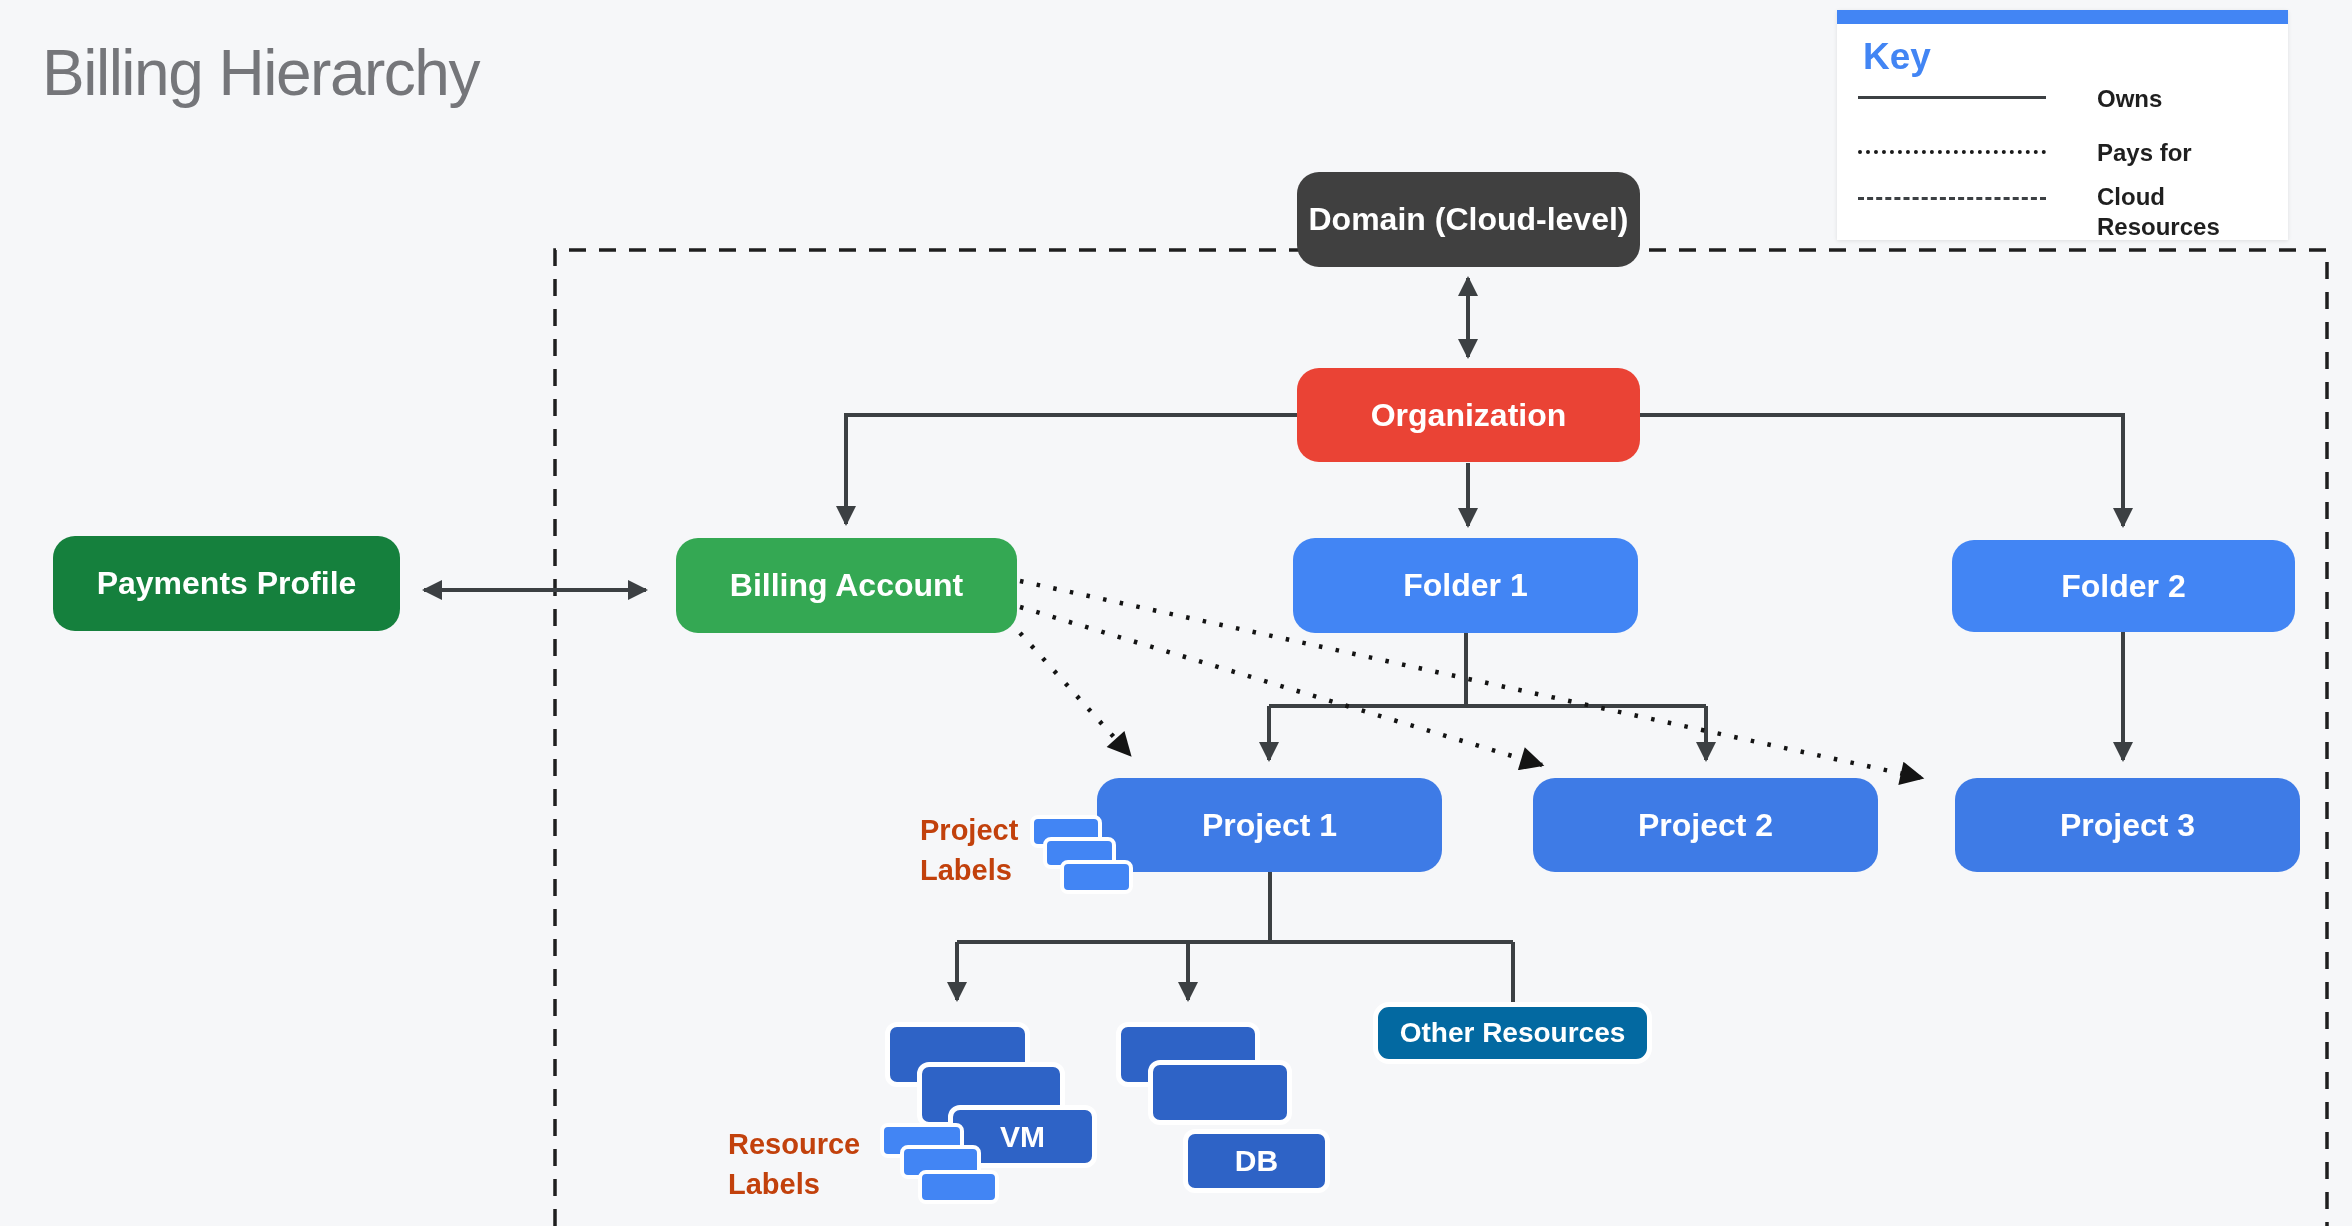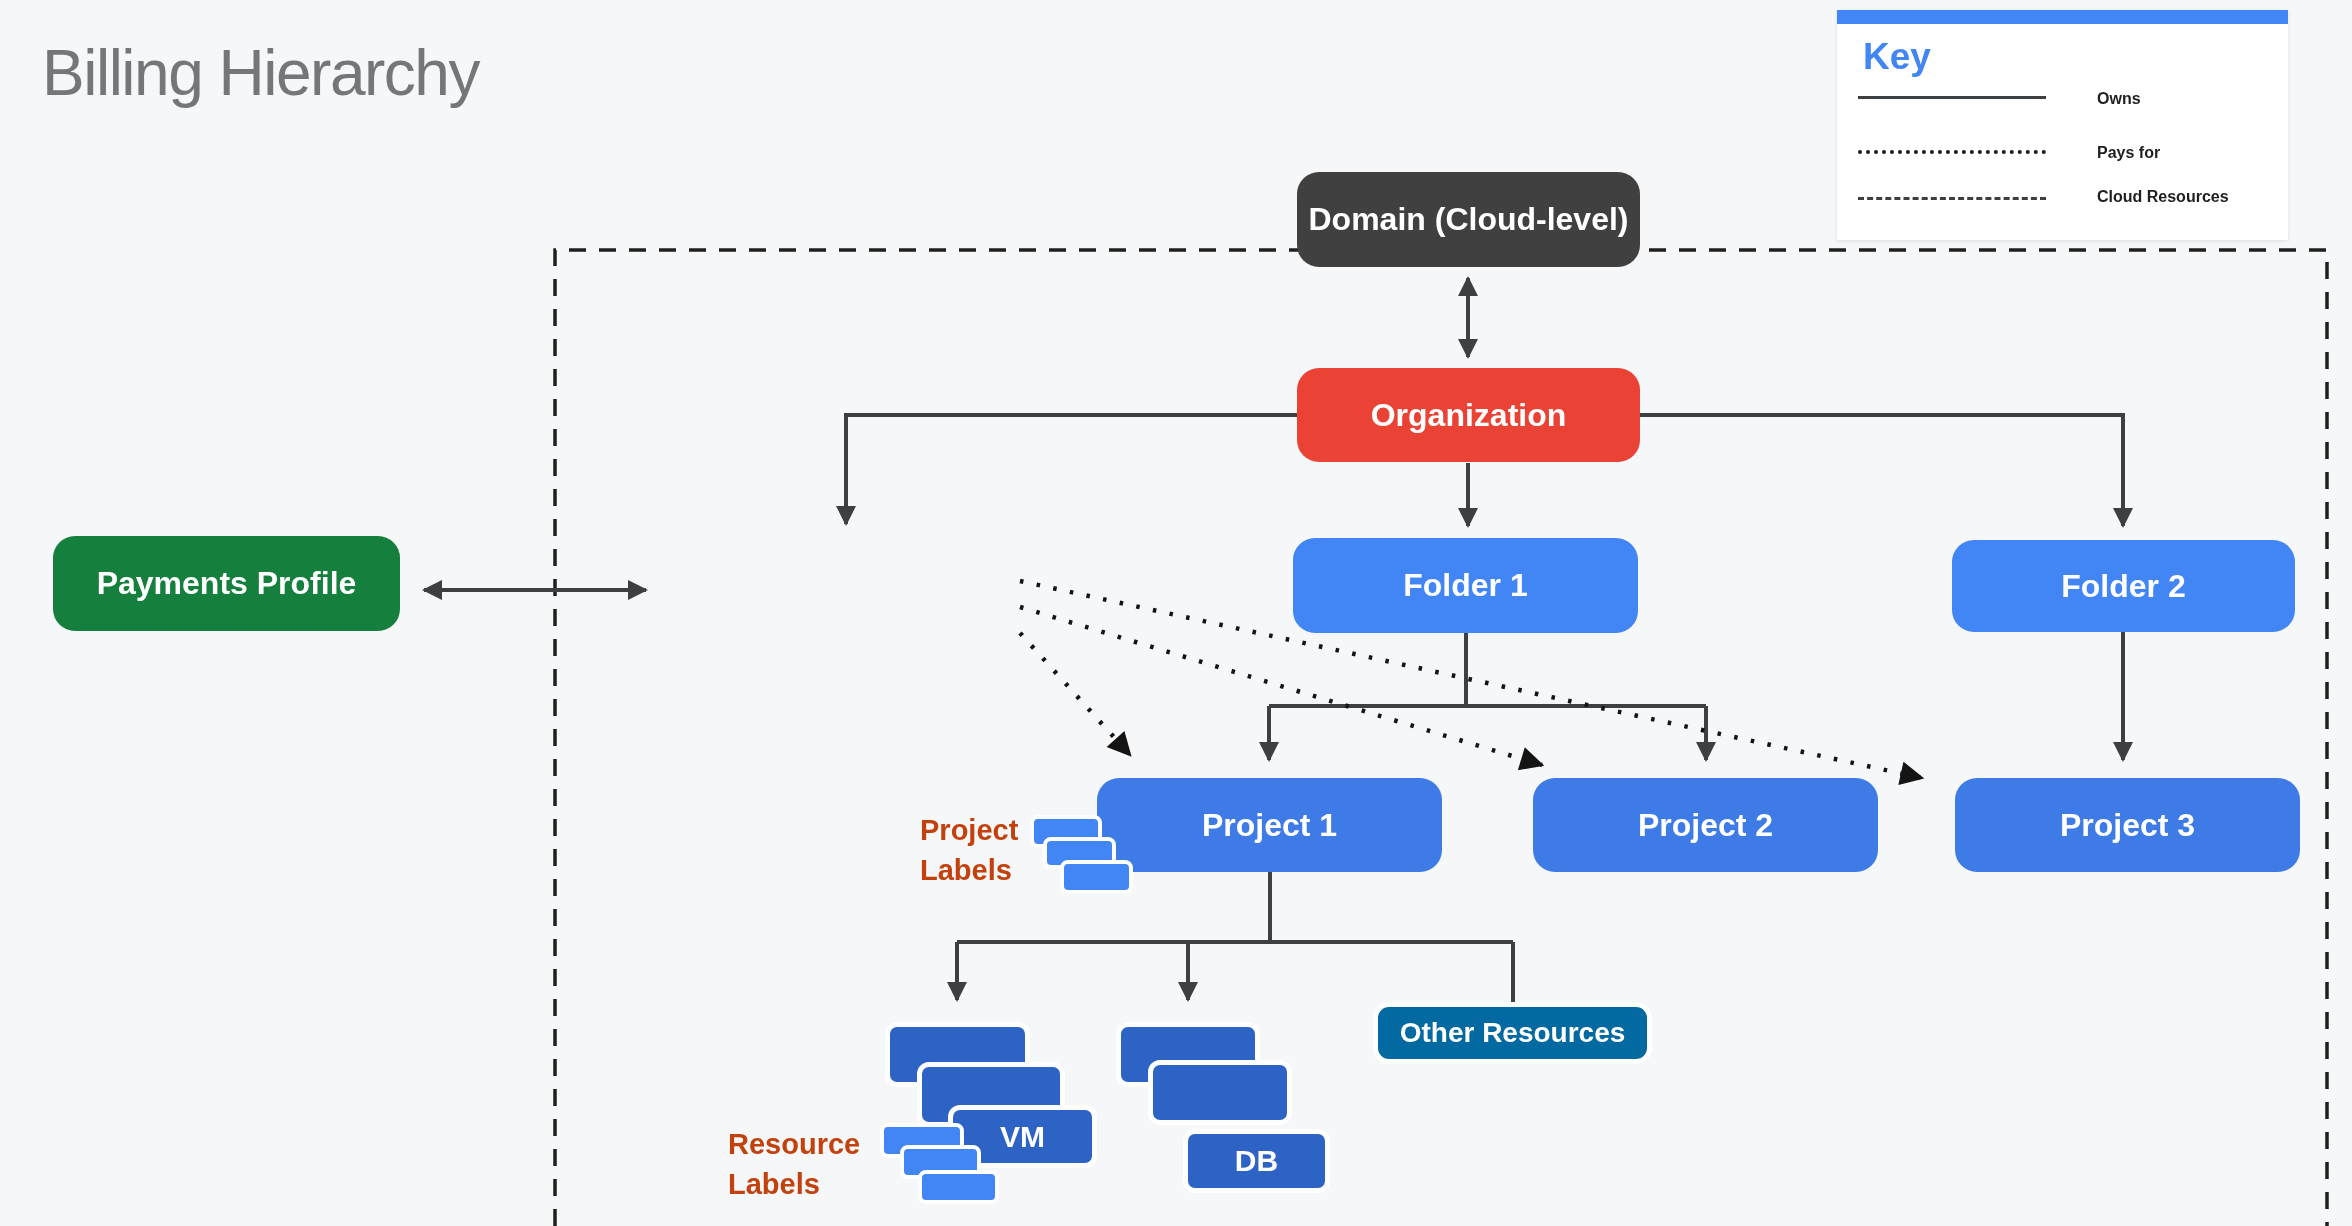--- a/index.html
+++ b/index.html
@@ -67,21 +67,21 @@
     position:absolute;left:1837px;top:10px;width:451px;height:230px;z-index:6;
     background:#FFFFFF;box-shadow:0 1px 4px rgba(0,0,0,0.10);
   }
   .key-topbar{position:absolute;left:0;top:0;width:100%;height:14px;background:#4285F4;}
   .key-title{position:absolute;left:26px;top:26px;font-size:37px;font-weight:700;color:#4285F4;}
   .key-line{position:absolute;left:21px;width:188px;height:0;}
   .key-line.solid{top:86px;border-top:3px solid #3C4043;}
   .key-line.dotted{top:140px;border-top:4px dotted #1A1A1A;}
   .key-line.dashed{top:187px;border-top:3px dashed #3C4043;}
   .key-label{
-    position:absolute;left:260px;width:170px;font-size:16px;font-weight:700;
+    position:absolute;left:260px;width:170px;font-size:24px;font-weight:700;
     color:#1F1F1F;line-height:30px;
   }
   .key-label.l1{top:74px;}
   .key-label.l2{top:128px;}
   .key-label.l3{top:172px;}
 </style>
 </head>
 <body>
 
 <div id="canvas">
@@ -127,20 +127,23 @@
 
   <div class="node node-domain">
     <span>Domain (Cloud-level)</span>
   </div>
   <div class="node node-organization">
     <span>Organization</span>
   </div>
   <div class="node node-payments">
     <span>Payments Profile</span>
   </div>
+  <div class="node node-billing">
+    <span>Billing Account</span>
+  </div>
   <div class="node node-folder1">
     <span>Folder 1</span>
   </div>
   <div class="node node-folder2">
     <span>Folder 2</span>
   </div>
   <div class="node node-project1">
     <span>Project 1</span>
   </div>
   <div class="node node-project2">

